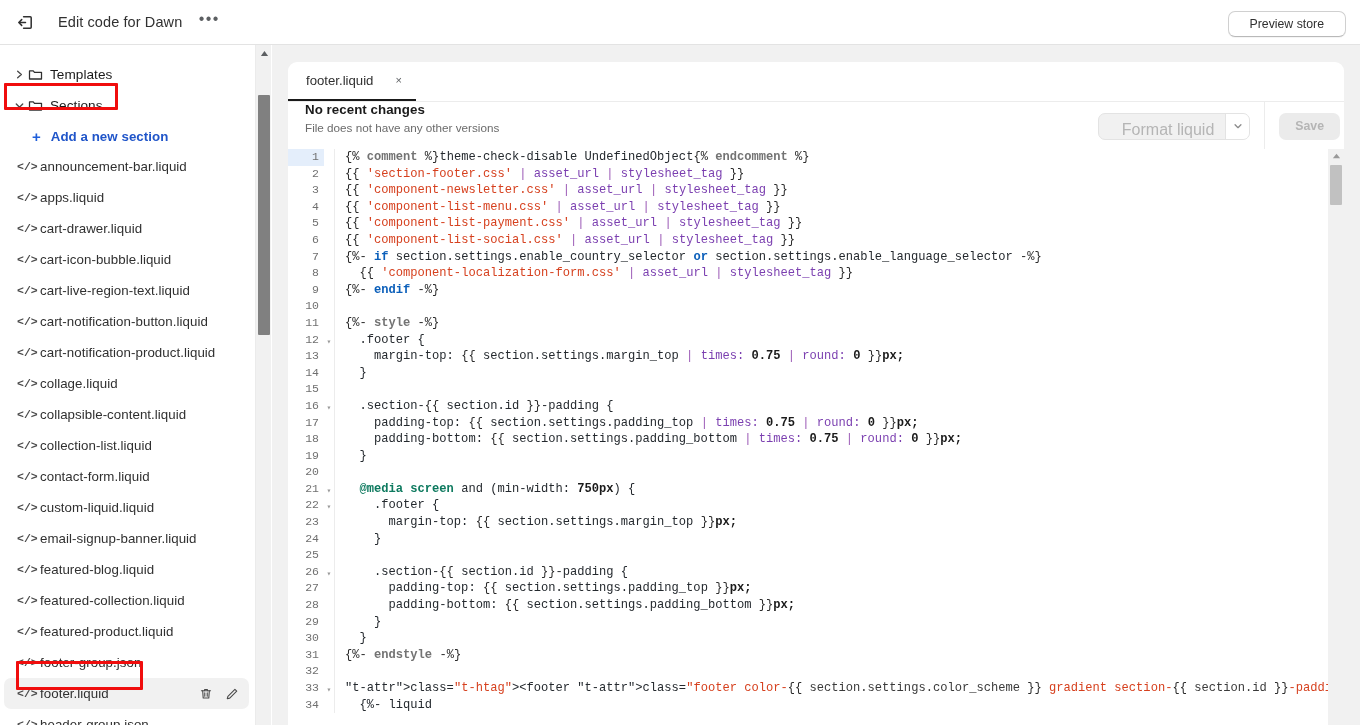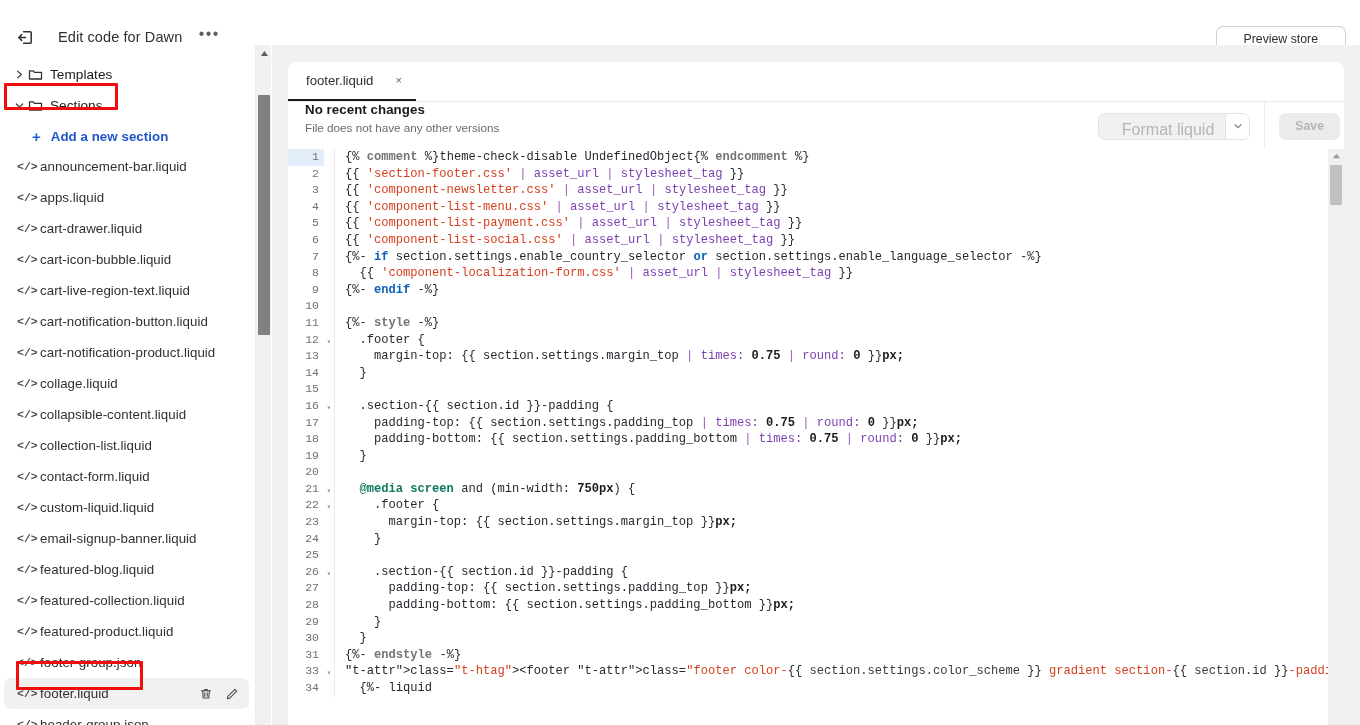--- a/index.html
+++ b/index.html
@@ -6,21 +6,21 @@
   html, body {
     width: 1360px; height: 725px;
     overflow: hidden;
     background: #ffffff;
     font-family: "Liberation Sans", sans-serif;
     -webkit-font-smoothing: antialiased;
   }
 
   
   #topbar {
-    position: absolute; left: 0; top: 15px; width: 1360px; height: 45px;
+    position: absolute; left: 0; top: 0; width: 1360px; height: 45px;
     background: #ffffff;
     border-bottom: 1px solid #e3e3e3;
     display: flex; align-items: center;
   }
   #exit-btn {
     width: 34px; height: 30px; margin-left: 8px;
     display: flex; align-items: center; justify-content: center;
     border-radius: 5px; cursor: pointer;
   }
   #app-title {
@@ -28,21 +28,21 @@
     letter-spacing: .1px; white-space: nowrap;
   }
   #more-btn {
     margin-left: 14px; width: 26px; height: 24px; border-radius: 5px;
     display: flex; align-items: center; justify-content: center;
     color: #5c5f62; font-size: 16px; letter-spacing: 1.5px; cursor: pointer;
     padding-bottom: 6px;
   }
   #preview-store {
     position: absolute; right: 14px; top: 11px;
-    height: 26px; padding: 0 27px;
+    height: 26px; padding: 0 21px;
     background: #ffffff;
     border: 1px solid #d0d0d0; border-bottom-color: #b9b9b9;
     border-radius: 7px;
     font-size: 12.3px; color: #303030; cursor: pointer;
     display: flex; align-items: center;
     box-shadow: 0 1px 0 rgba(0,0,0,.04);
   }
 
   
   #sidebar {
@@ -591,20 +591,26 @@
           <span class="sep"></span>
           <span class="ctext">  }</span>
         </div>
         <div class="cline">
           <span class="gut">31</span>
           <span class="fold"></span>
           <span class="sep"></span>
           <span class="ctext"><span class="t-del">{%-</span> <span class="t-styl">endstyle</span> <span class="t-del">-%}</span></span>
         </div>
         <div class="cline">
+          <span class="gut">32</span>
+          <span class="fold"></span>
+          <span class="sep"></span>
+          <span class="ctext"></span>
+        </div>
+        <div class="cline">
           <span class="gut">33</span>
           <span class="fold">▾</span>
           <span class="sep"></span>
           <span class="ctext"><span <span="" class="&lt;span">"t-attr"</span>&gt;class=<span class="t-aval">"t-htag"</span>&gt;&lt;footer <span class="&lt;span">"t-attr"</span>&gt;class=<span class="t-aval">"footer color-<span class="t-del">{{</span><span class="t-obj"> section.settings.color_scheme </span><span class="t-del">}}</span> gradient section-<span class="t-del">{{</span><span class="t-obj"> section.id </span><span class="t-del">}}</span>-padding"</span>&gt;</span>
         </div>
         <div class="cline">
           <span class="gut">34</span>
           <span class="fold"></span>
           <span class="sep"></span>
           <span class="ctext">  {%- liquid</span>

